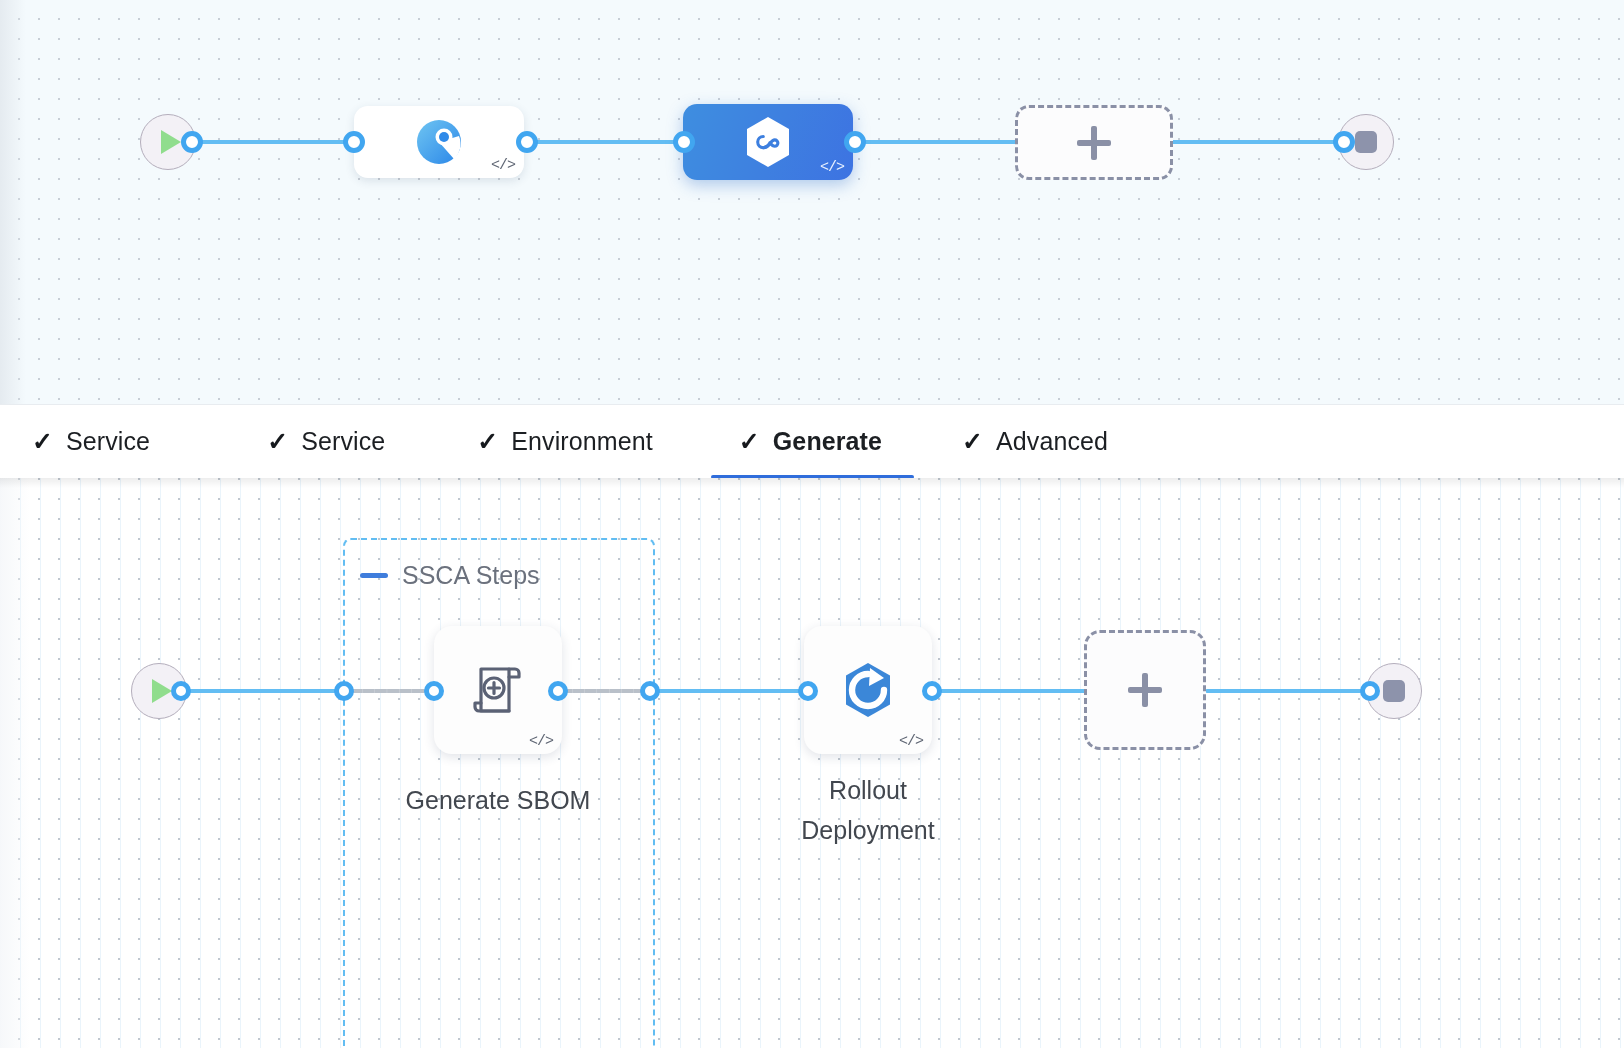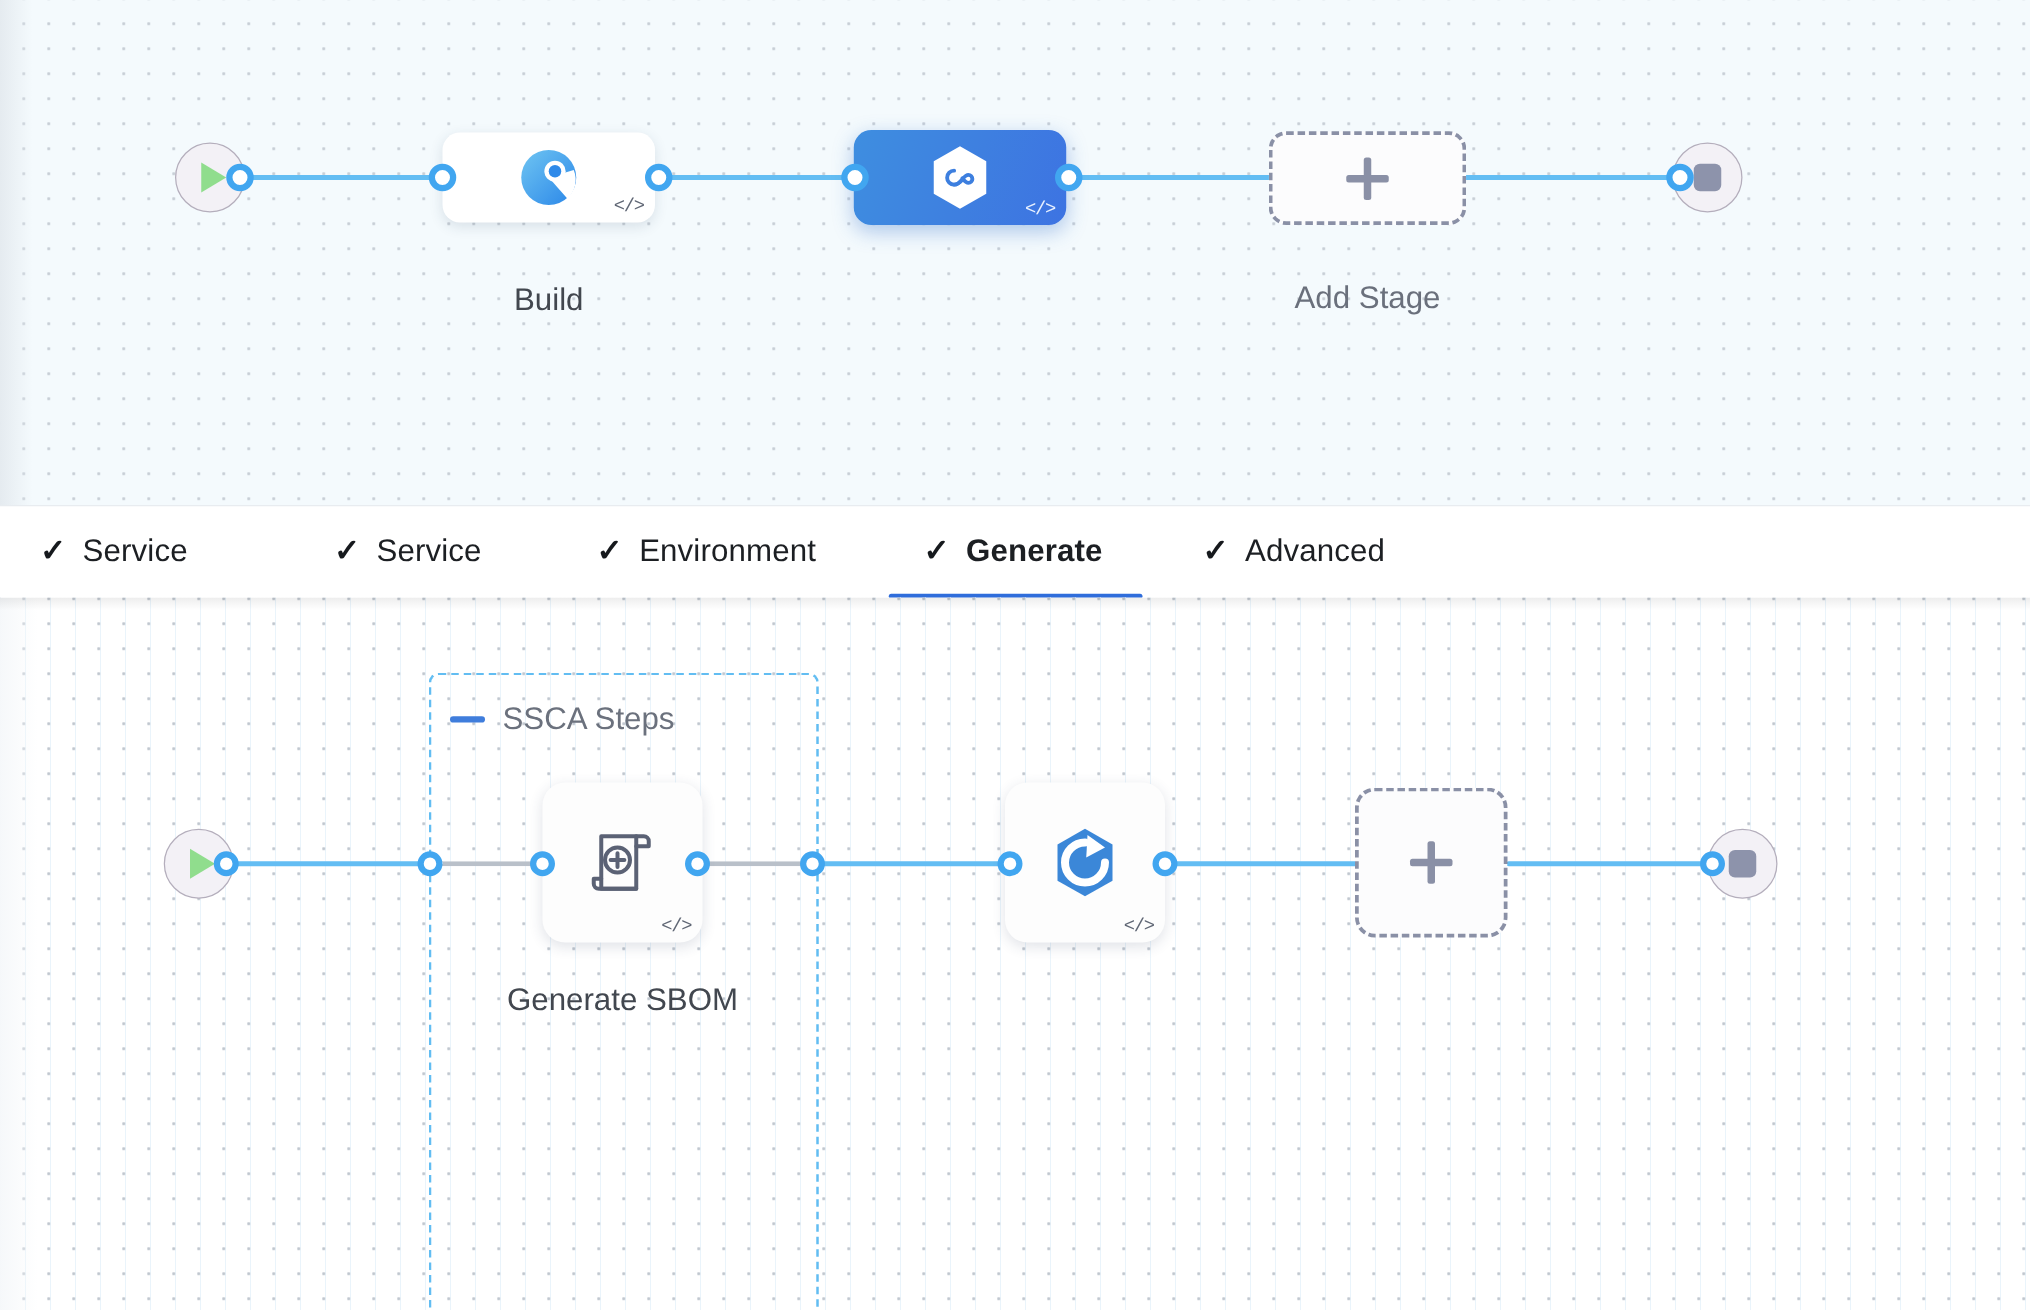--- a/index.html
+++ b/index.html
@@ -174,35 +174,33 @@
               <stop offset="1" stop-color="#2a86e8"></stop>
           </linearGradient>
         </defs>
         <path d="M26 4 A22 22 0 1 0 26 48 A22 22 0 0 0 26 4 Z" fill="url(#bpg)"></path>
         <path d="M26 26 L46 20 A21 21 0 0 1 41 43 Z" fill="#ffffff"></path>
         <circle cx="31" cy="21" r="8.5" fill="#ffffff"></circle>
         <circle cx="31" cy="21" r="5" fill="#2f8ae9"></circle>
       </svg>
       <span class="code-badge">&lt;/&gt;</span>
     </div>
-    <div class="node-label" style="left:339px; top:220px; width:200px;">Build</div>
 
     <div class="stage-card selected" style="left:683px; top:104px; width:170px; height:76px;">
       <svg width="58" height="58" viewBox="0 0 58 58">
         <path d="M29 4 L50 16 L50 42 L29 54 L8 42 L8 16 Z" fill="#ffffff"></path>
         <path d="M24.3 23.5 a5.6 5.6 0 1 0 0 11.2 c3.4 0 5.1-2.3 6.6-4.2 1.5-1.9 2.7-3.6 4.8-3.6 a3.2 3.2 0 1 1 0 6.4 c-2.1 0-3.3-1.7-4.8-3.6" fill="none" stroke="#3d7fdf" stroke-width="3.1" stroke-linecap="round"></path>
         <path d="M24.3 34.7 c3.4 0 5.1-2.3 6.6-4.2" fill="none" stroke="#3d7fdf" stroke-width="3.1" stroke-linecap="round"></path>
       </svg>
       <span class="code-badge on-blue">&lt;/&gt;</span>
     </div>
 
     <div class="add-node" style="left:1015px; top:105px; width:158px; height:75px;">
       <div class="plus"></div>
     </div>
-    <div class="node-label muted" style="left:994px; top:218px; width:200px;">Add Stage</div>
 
     <div class="endcap" style="left:1338px; top:114px;">
       <div class="stop-sq"></div>
     </div>
 
     <div class="port" style="left:181px; top:131px;"></div>
     <div class="port" style="left:343px; top:131px;"></div>
     <div class="port" style="left:516px; top:131px;"></div>
     <div class="port" style="left:673px; top:131px;"></div>
     <div class="port" style="left:844px; top:131px;"></div>
@@ -272,20 +270,22 @@
 
     <div class="step-card" style="left:804px; top:148px;">
       <svg width="68" height="68" viewBox="0 0 68 68">
         <path d="M34 7 L56 19.5 L56 48.5 L34 61 L12 48.5 L12 19.5 Z" fill="#3b87d8"></path>
         <path d="M34 18 a16 16 0 1 0 16 16" fill="none" stroke="#ffffff" stroke-width="6.4" stroke-linecap="round"></path>
         <path d="M36 12 L50 22 L35 30 Z" fill="#ffffff"></path>
         <path d="M34 18 h-0.2" fill="none"></path>
       </svg>
       <span class="code-badge">&lt;/&gt;</span>
     </div>
+    <div class="node-label" style="left:748px; top:292px; width:240px;">Rollout
+Deployment</div>
 
     <div class="add-node" style="left:1084px; top:152px; width:122px; height:120px; border-radius:16px;">
       <div class="plus"></div>
     </div>
 
     <div class="endcap" style="left:1366px; top:185px;">
       <div class="stop-sq"></div>
     </div>
 
     <div class="port small" style="left:171px; top:203px;"></div>

